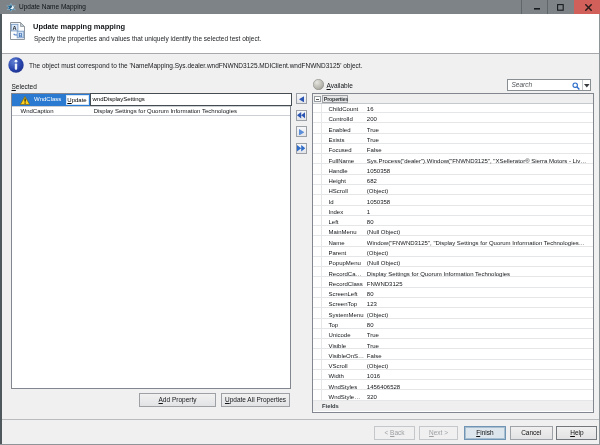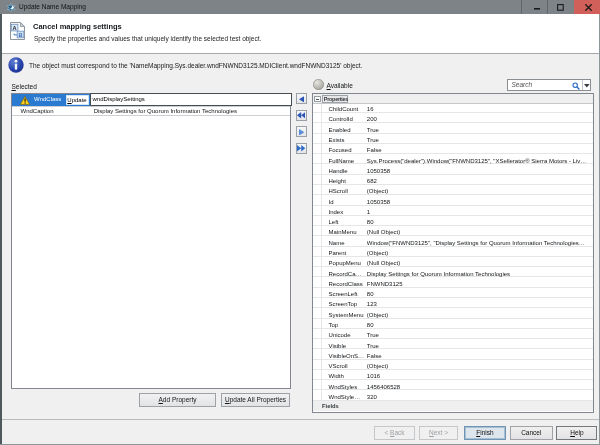--- a/index.html
+++ b/index.html
@@ -107,21 +107,21 @@
   </svg>
   <svg class="abs" style="left:585.3px;top:4px" width="7" height="7" viewBox="0 0 7 7">
     <path d="M0.3 0.3 L6.7 6.7 M6.7 0.3 L0.3 6.7" stroke="#2b1d1b" stroke-width="1.5"></path>
   </svg>
 
   <div id="frame-l" class="abs"></div>
 <div id="frame-r" class="abs"></div>
 <div id="frame-b" class="abs"></div>
 
   <div id="header" class="abs">
-    <div id="hdr-title" class="abs">Cancel mapping settings</div>
+    <div id="hdr-title" class="abs">Update mapping mapping</div>
     <div id="hdr-sub" class="abs">Specify the properties and values that uniquely identify the selected test object.</div>
   </div>
   <svg class="abs" style="left:10px;top:21.5px" width="15" height="18" viewBox="0 0 15 18">
     <path d="M0.5 0.5 H10.5 L14.5 4.5 V17.5 H0.5 Z" fill="#fdfdfe" stroke="#8e959c" stroke-width="1"></path>
     <path d="M10.5 0.5 L14.5 4.5 H10.5 Z" fill="#c2ccd4" stroke="#8e959c" stroke-width="0.8"></path>
     <rect x="1.3" y="2.3" width="6.6" height="6.6" fill="#dce9f8" stroke="#7a9cc4" stroke-width="0.9"></rect>
     <text x="4.6" y="7.6" font-size="5.6" font-weight="bold" font-family="Liberation Sans" fill="#23282e" text-anchor="middle">A</text>
     <rect x="7.2" y="9.2" width="6.6" height="6.6" fill="#cfe0f5" stroke="#7a9cc4" stroke-width="0.9"></rect>
     <text x="10.5" y="14.5" font-size="5.6" font-weight="bold" font-family="Liberation Sans" fill="#3c6eb4" text-anchor="middle">B</text>
     <path d="M3.6 11.8 Q5 13.6 7 12.8" fill="none" stroke="#4a7cc0" stroke-width="1.1"></path>

